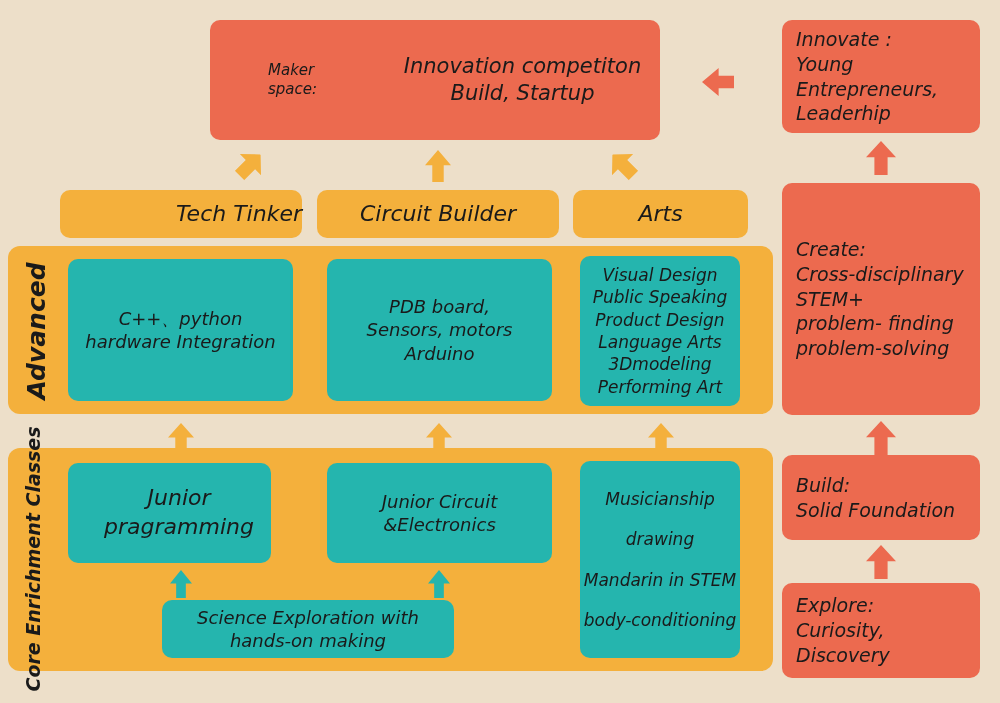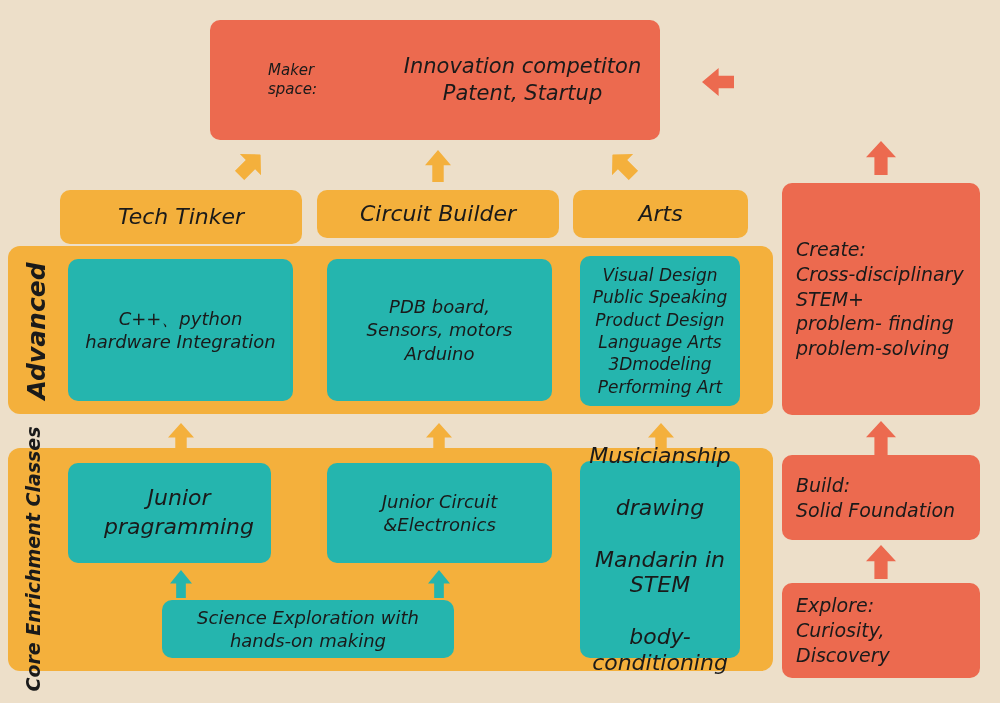--- a/index.html
+++ b/index.html
@@ -90,25 +90,31 @@
 <body>
 
 <div id="canvas">
 
   <div class="box red left-align" style="left:210px; top:20px; width:450px; height:120px; padding-left:58px; font-size:15px;">
     <span>Maker
 space:</span>
   </div>
   <div class="box" style="left:385px; top:20px; width:275px; height:120px; font-size:21px;">
     <span>Innovation competiton
-Patent, Startup</span>
+Build, Startup</span>
   </div>
 
   <div class="arrow-left ar-red" style="left:702px; top:68px; width:32px; height:28px;"></div>
 
+  <div class="box red left-align" style="left:782px; top:20px; width:198px; height:113px; padding:0 14px; font-size:19px;">
+    <span>Innovate :
+Young
+Entrepreneurs,
+Leaderhip</span>
+  </div>
   <div class="arrow-up ar-red" style="left:866px; top:141px; width:30px; height:34px;"></div>
 
   <div class="box red left-align" style="left:782px; top:183px; width:198px; height:232px; padding:0 14px; font-size:19px;">
     <span>Create:
 Cross-disciplinary
 STEM+
 problem- finding
 problem-solving</span>
   </div>
   <div class="arrow-up ar-red" style="left:866px; top:421px; width:30px; height:34px;"></div>
@@ -122,21 +128,21 @@
   <div class="box red left-align" style="left:782px; top:583px; width:198px; height:95px; padding:0 14px; font-size:19px;">
     <span>Explore:
 Curiosity,
 Discovery</span>
   </div>
 
   <div class="arrow-diag-ur ar-yellow" style="left:235px; top:150px; width:30px; height:30px;"></div>
   <div class="arrow-up ar-yellow" style="left:425px; top:150px; width:26px; height:32px;"></div>
   <div class="arrow-diag-ul ar-yellow" style="left:608px; top:150px; width:30px; height:30px;"></div>
 
-  <div class="box yellow" style="left:60px; top:190px; width:242px; height:54px; font-size:22px;">
+  <div class="box yellow" style="left:60px; top:190px; width:242px; height:48px; font-size:22px;justify-content:flex-end;">
     <span>Tech Tinker</span>
   </div>
   <div class="box yellow" style="left:317px; top:190px; width:242px; height:48px; font-size:22px;">
     <span>Circuit Builder</span>
   </div>
   <div class="box yellow" style="left:573px; top:190px; width:175px; height:48px; font-size:22px;">
     <span>Arts</span>
   </div>
 
   <div class="panel" style="left:8px; top:246px; width:765px; height:168px;"></div>
@@ -171,21 +177,21 @@
     <span>Core Enrichment Classes</span>
   </div>
 
   <div class="box teal" style="left:68px; top:463px; width:203px; height:100px; font-size:22px;padding-left:19px;">
     <span>Junior pragramming</span>
   </div>
   <div class="box teal" style="left:327px; top:463px; width:225px; height:100px; font-size:18px;">
     <span>Junior Circuit
 &amp;Electronics</span>
   </div>
-  <div class="box teal" style="left:580px; top:461px; width:160px; height:197px; font-size:22px; line-height:1.18;">
+  <div class="box teal" style="left:580px; top:461px; width:160px; height:197px; font-size:17px; line-height:1.18;">
     <span>Musicianship
 
 drawing
 
 Mandarin in STEM
 
 body-conditioning</span>
   </div>
 
   <div class="arrow-up ar-teal" style="left:170px; top:570px; width:22px; height:28px;"></div>

